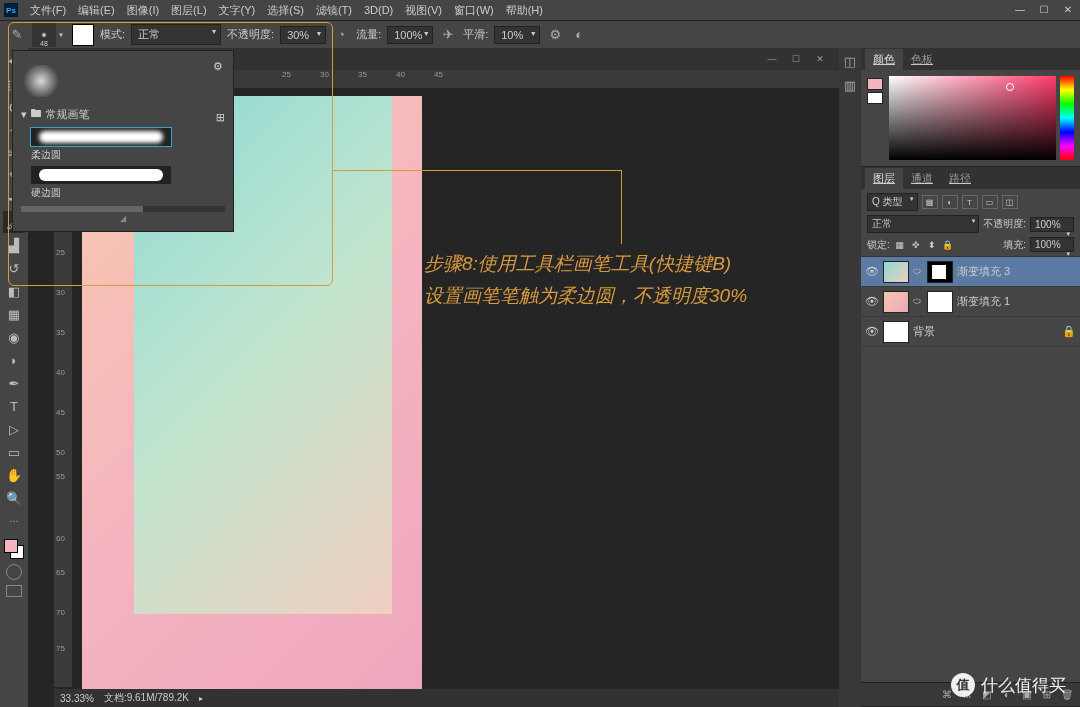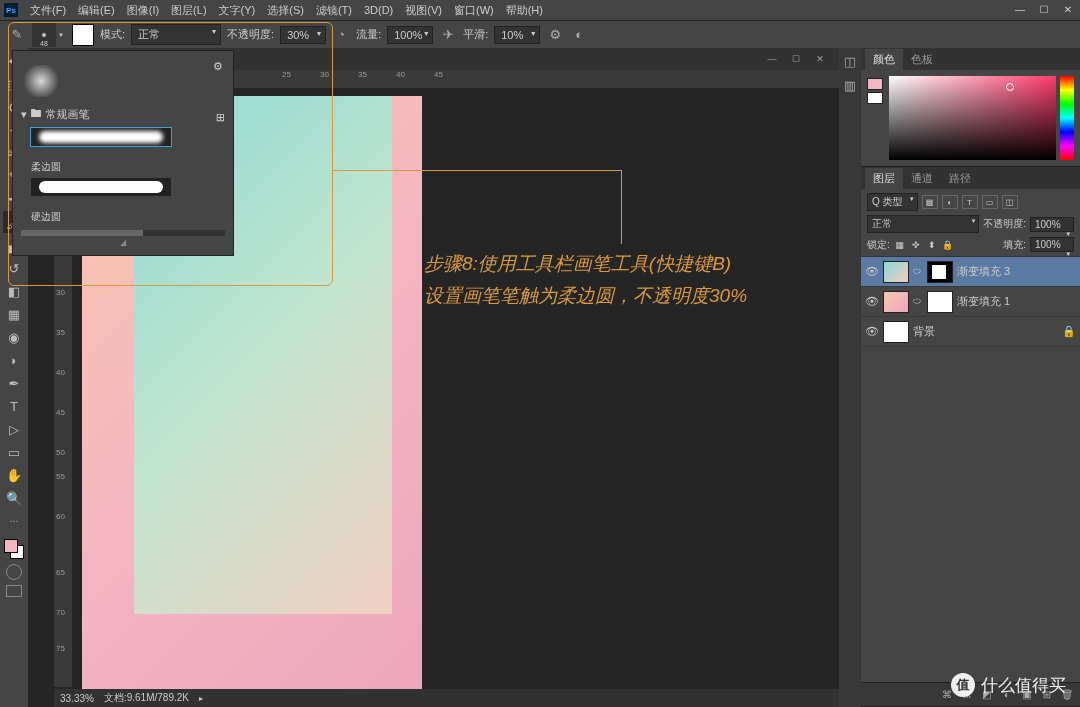--- a/index.html
+++ b/index.html
@@ -51,21 +51,21 @@
   .status-bar { position: absolute; bottom: 0; left: 26px; right: 0; height: 18px; background: #323232; display: flex; align-items: center; font-size: 10px; padding: 0 6px; gap: 10px; }
   .zoom-val { }
   .doc-info { }
   
   
   .annotation { position: absolute; left: 396px; top: 200px; color: #d99a3e; font-family: "STKaiti", "KaiTi", serif; font-size: 19px; line-height: 1.7; font-style: italic; }
   
   
   .right-panels { width: 219px; background: #383838; display: flex; flex-direction: column; }
   .panel-group { border-bottom: 1px solid #222; }
-  .panel-tabs { height: 22px; background: #323232; display: flex; align-items: flex-end; padding: 0 4px; }
+  .panel-tabs { height: 22px; background: #323232; display: flex; align-items: flex-end; padding: 0 4px; text-decoration: underline; }
   .panel-tab { padding: 3px 8px; font-size: 11px; color: #999; cursor: pointer; }
   .panel-tab.active { background: #454545; color: #ddd; }
   
   
   .color-panel { height: 96px; background: #454545; padding: 6px; display: flex; gap: 4px; }
   .color-ramp { flex: 1; height: 84px; background: linear-gradient(to bottom, rgba(0,0,0,0) 0%, rgba(0,0,0,1) 100%), linear-gradient(to right, #fff 0%, #ff3b6b 100%); position: relative; }
   .color-cursor { position: absolute; width: 8px; height: 8px; border: 1px solid #fff; border-radius: 50%; }
   .hue-strip { width: 14px; height: 84px; background: linear-gradient(to bottom, #f00, #ff0, #0f0, #0ff, #00f, #f0f, #f00); }
   .color-swatches { width: 18px; display: flex; flex-direction: column; gap: 2px; padding-top: 2px; }
   .c-sw { width: 16px; height: 12px; background: #f5b5c0; border: 1px solid #222; }
@@ -101,21 +101,21 @@
   .bd-preview::before { content: ""; position: absolute; inset: 8px; border: 1px solid #666; border-radius: 50%; }
   .bd-controls { flex: 1; }
   .bd-row { display: flex; align-items: center; gap: 6px; margin-bottom: 4px; font-size: 10px; }
   .bd-input { width: 56px; height: 16px; background: #333; border: 1px solid #222; color: #ccc; font-size: 10px; padding: 0 4px; text-align: left; }
   .bd-slider { width: 100%; height: 2px; background: #222; position: relative; margin: 4px 0 8px; }
   .bd-slider::after { content:""; position:absolute; top:-3px; width:6px; height:8px; background:#ccc; left: var(--pos,15%); }
   .bd-gear { width: 14px; height: 14px; display: flex; align-items: center; justify-content: center; font-size: 11px; position:absolute; right:8px; top:8px; }
   .bd-presets { margin-top: 6px; }
   .bd-preset-preview { width: 40px; height: 32px; background: radial-gradient(circle, rgba(255,255,255,0.8) 0%, transparent 70%); margin-bottom: 6px; }
   .bd-folder { font-size: 11px; padding: 2px 0; display: flex; align-items: center; gap: 4px; }
-  .bd-brush-item { padding: 2px 0 2px 10px; font-size: 10px; display:flex; flex-direction:column; gap:14px;}
+  .bd-brush-item { padding: 2px 0 2px 10px; font-size: 10px; display:flex; flex-direction:column; gap:2px;}
   .bd-brush-item.sel .stroke { outline: 1px solid #3aa0d8; }
   .stroke { width: 140px; height: 18px; background: #222; position: relative; overflow:hidden; }
   .stroke::after { content:""; position:absolute; left:8px; right:8px; top:3px; bottom:3px; background: #fff; border-radius: 8px; filter: blur(2px); }
   .stroke.hard::after { filter: none; border-radius: 6px; }
   .bd-scroll { height: 6px; background: #333; margin-top: 4px; position: relative; }
   .bd-scroll::after { content:""; position:absolute; left:0; width:60%; top:0; bottom:0; background:#666; }
   .bd-arrow { text-align: center; font-size: 8px; color: #888; margin-top: 2px; }
 
   
   .highlight-box { position: absolute; left: 8px; top: 22px; width: 325px; height: 264px; border: 1px solid #d99a3e; border-radius: 6px; pointer-events: none; z-index: 200; }
@@ -221,21 +221,21 @@
     <div class="ruler-v">
       <span style="top:80px">15</span>
       <span style="top:120px">20</span>
       <span style="top:160px">25</span>
       <span style="top:200px">30</span>
       <span style="top:240px">35</span>
       <span style="top:280px">40</span>
       <span style="top:320px">45</span>
       <span style="top:360px">50</span>
       <span style="top:384px">55</span>
-      <span style="top:424px">60</span>
+      <span style="top:446px">60</span>
       <span style="top:480px">65</span>
       <span style="top:520px">70</span>
       <span style="top:556px">75</span>
       <span style="top:600px">80</span>
     </div>
     <div class="canvas">
       <div class="canvas-inner"></div>
     </div>
     <div class="status-bar">
       <span class="zoom-val">33.33%</span>

